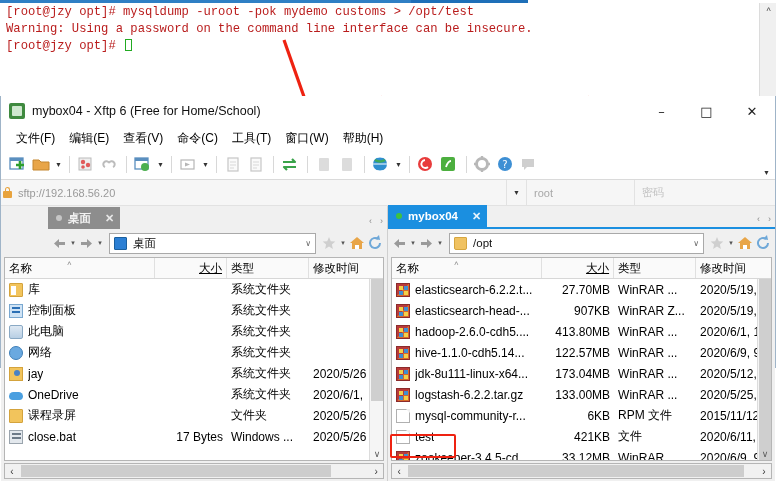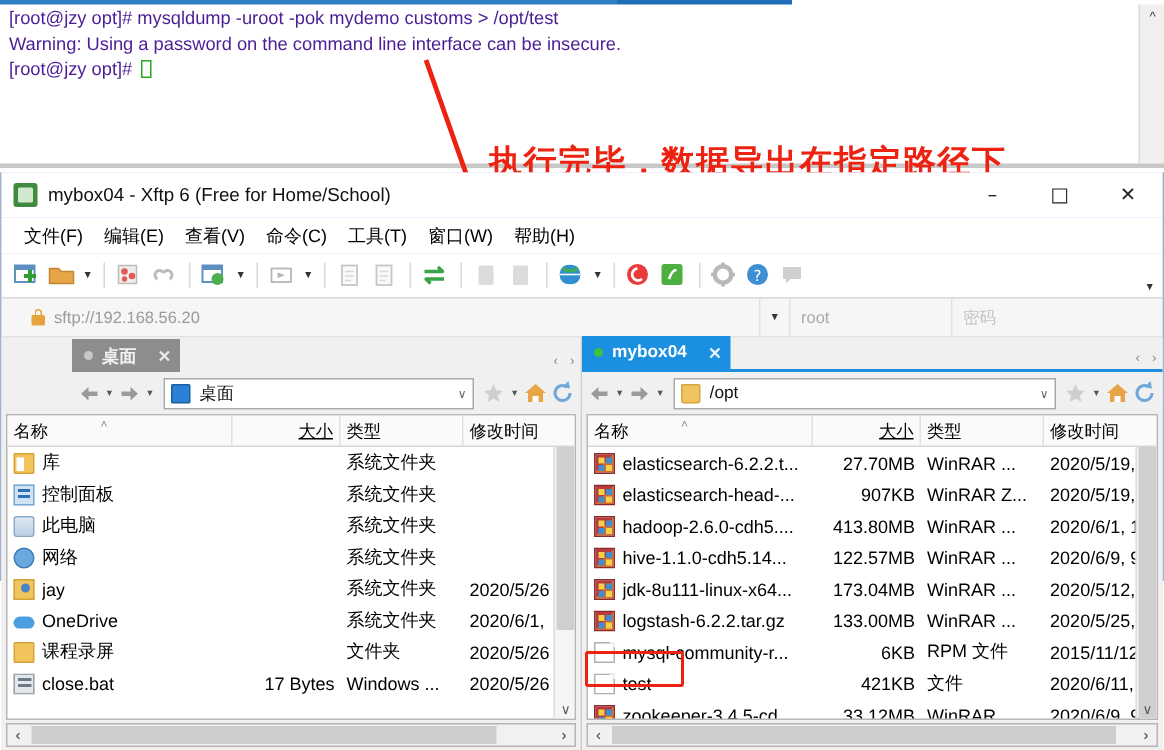--- a/index.html
+++ b/index.html
@@ -15,22 +15,22 @@
   .terminal {
     position: absolute; left: 0; top: 0; width: 776px; height: 112px;
     background: #ffffff; overflow: hidden;
   }
   .term-topstrip {
     position: absolute; left: 0; top: 0; width: 776px; height: 3px;
     background: linear-gradient(to right, #2f7fc4 0%, #2f7fc4 53%, #1e6fb8 53%, #1e6fb8 68%, #ffffff 68%);
   }
   .term-lines {
     position: absolute; left: 6px; top: 4px; right: 22px;
-    font-family: Liberation Sans, sans-serif;
-    font-size: 12.2px; line-height: 17px; color: #4c1d95;
+    font-family: Liberation Mono, monospace;
+    font-size: 12.2px; line-height: 17px; color: #b91c1c;
     white-space: pre;
   }
   .term-cursor {
     display: inline-block; width: 7px; height: 12px;
     border: 1px solid #22aa22; vertical-align: -2px; margin-left: 2px;
   }
   .term-scroll {
     position: absolute; right: 0; top: 3px; width: 17px; height: 106px;
     background: #f0f0f0; border-left: 1px solid #dcdcdc;
   }
@@ -48,22 +48,22 @@
   .annot-text {
     position: absolute; left: 326px; top: 72px;
     font-family: "DejaVu Sans", sans-serif;
     font-size: 22px; font-weight: bold; color: #ee2211;
     letter-spacing: 1px; white-space: nowrap; margin-top: 21px;
   }
   .annot-arrow { position: absolute; left: 0; top: 0; pointer-events: none; }
 
   
   .xftp {
-    position: absolute; left: 0; top: 115px; width: 776px; height: 272px;
-    background: #c4b5fd; border: 1px solid #9fb4c8; border-top: none;
+    position: absolute; left: 0; top: 96px; width: 776px; height: 272px;
+    background: #000000; border: 1px solid #9fb4c8; border-top: none;
   }
   .titlebar {
     position: relative; height: 30px; background: #ffffff;
     display: flex; align-items: center;
   }
   .title-icon {
     width: 16px; height: 16px; margin-left: 8px; margin-right: 7px;
     background: #3f8a3f; border-radius: 2px; position: relative; flex: none;
   }
   .title-icon::after {
@@ -101,21 +101,21 @@
   .tb-overflow {
     position: absolute; right: 5px; bottom: 3px; font-size: 7px; color: #333;
   }
 
   
   .connbar {
     height: 26px; background: #f6f6f6; display: flex; align-items: stretch;
     border-bottom: 1px solid #e2e2e2;
   }
   .conn-url {
-    flex: 1 1 auto; display: flex; align-items: center; padding-left: 20px;
+    flex: 1 1 auto; display: flex; align-items: center; padding-left: 2px;
     border-right: 1px solid #e2e2e2; position: relative;
   }
   .lock-ico {
     width: 9px; height: 11px; position: relative; margin-right: 6px; flex: none;
   }
   .lock-ico .body { position: absolute; left: 0; bottom: 0; width: 9px; height: 7px; background: #e8a33d; border-radius: 1px; }
   .lock-ico .shackle { position: absolute; left: 2px; top: 0; width: 5px; height: 5px; border: 1.4px solid #e8a33d; border-bottom: none; border-radius: 3px 3px 0 0; }
   .conn-url-text { font-size: 11px; color: #9a9a9a; }
   .conn-caret { width: 20px; display: flex; align-items: center; justify-content: center; font-size: 7px; color: #333; border-right: 1px solid #e2e2e2; }
   .conn-user { width: 108px; display: flex; align-items: center; padding-left: 7px; border-right: 1px solid #e2e2e2; font-size: 11px; color: #a8a8a8; }

